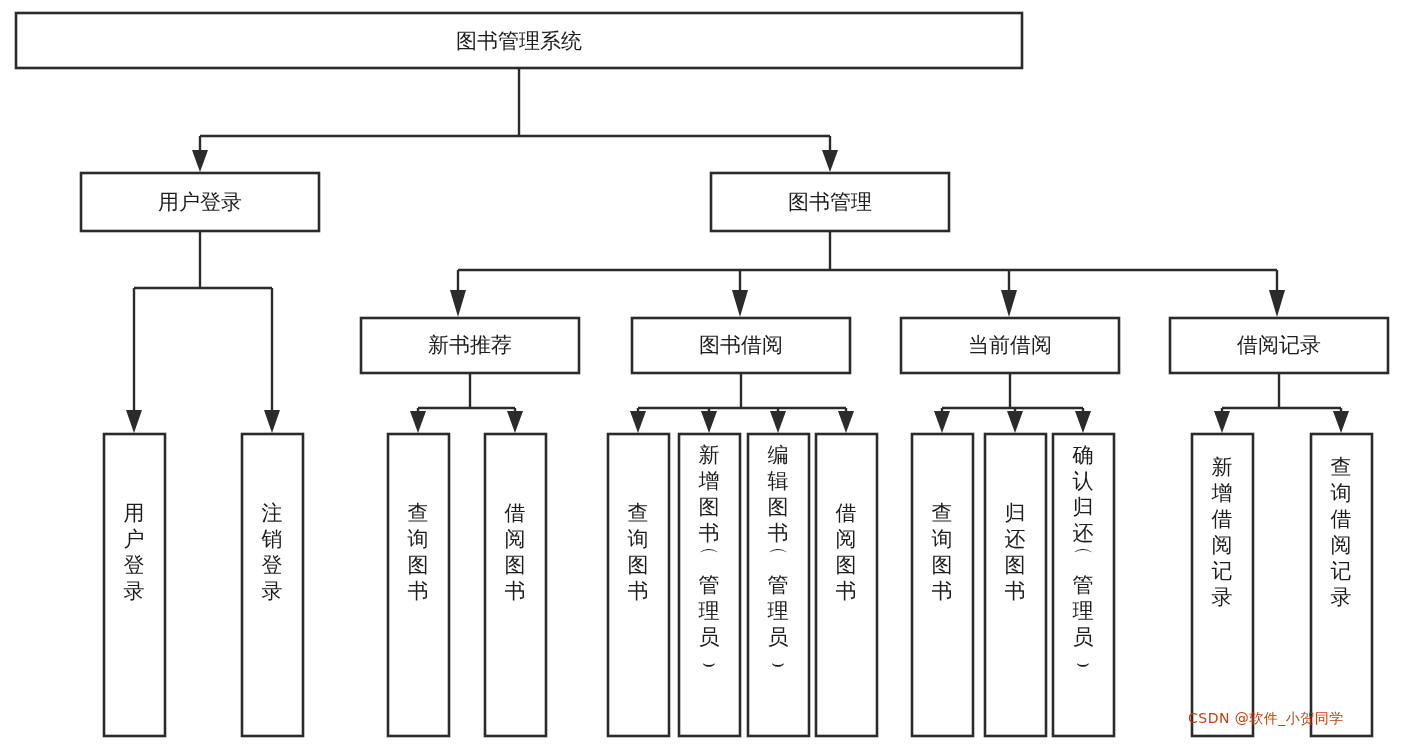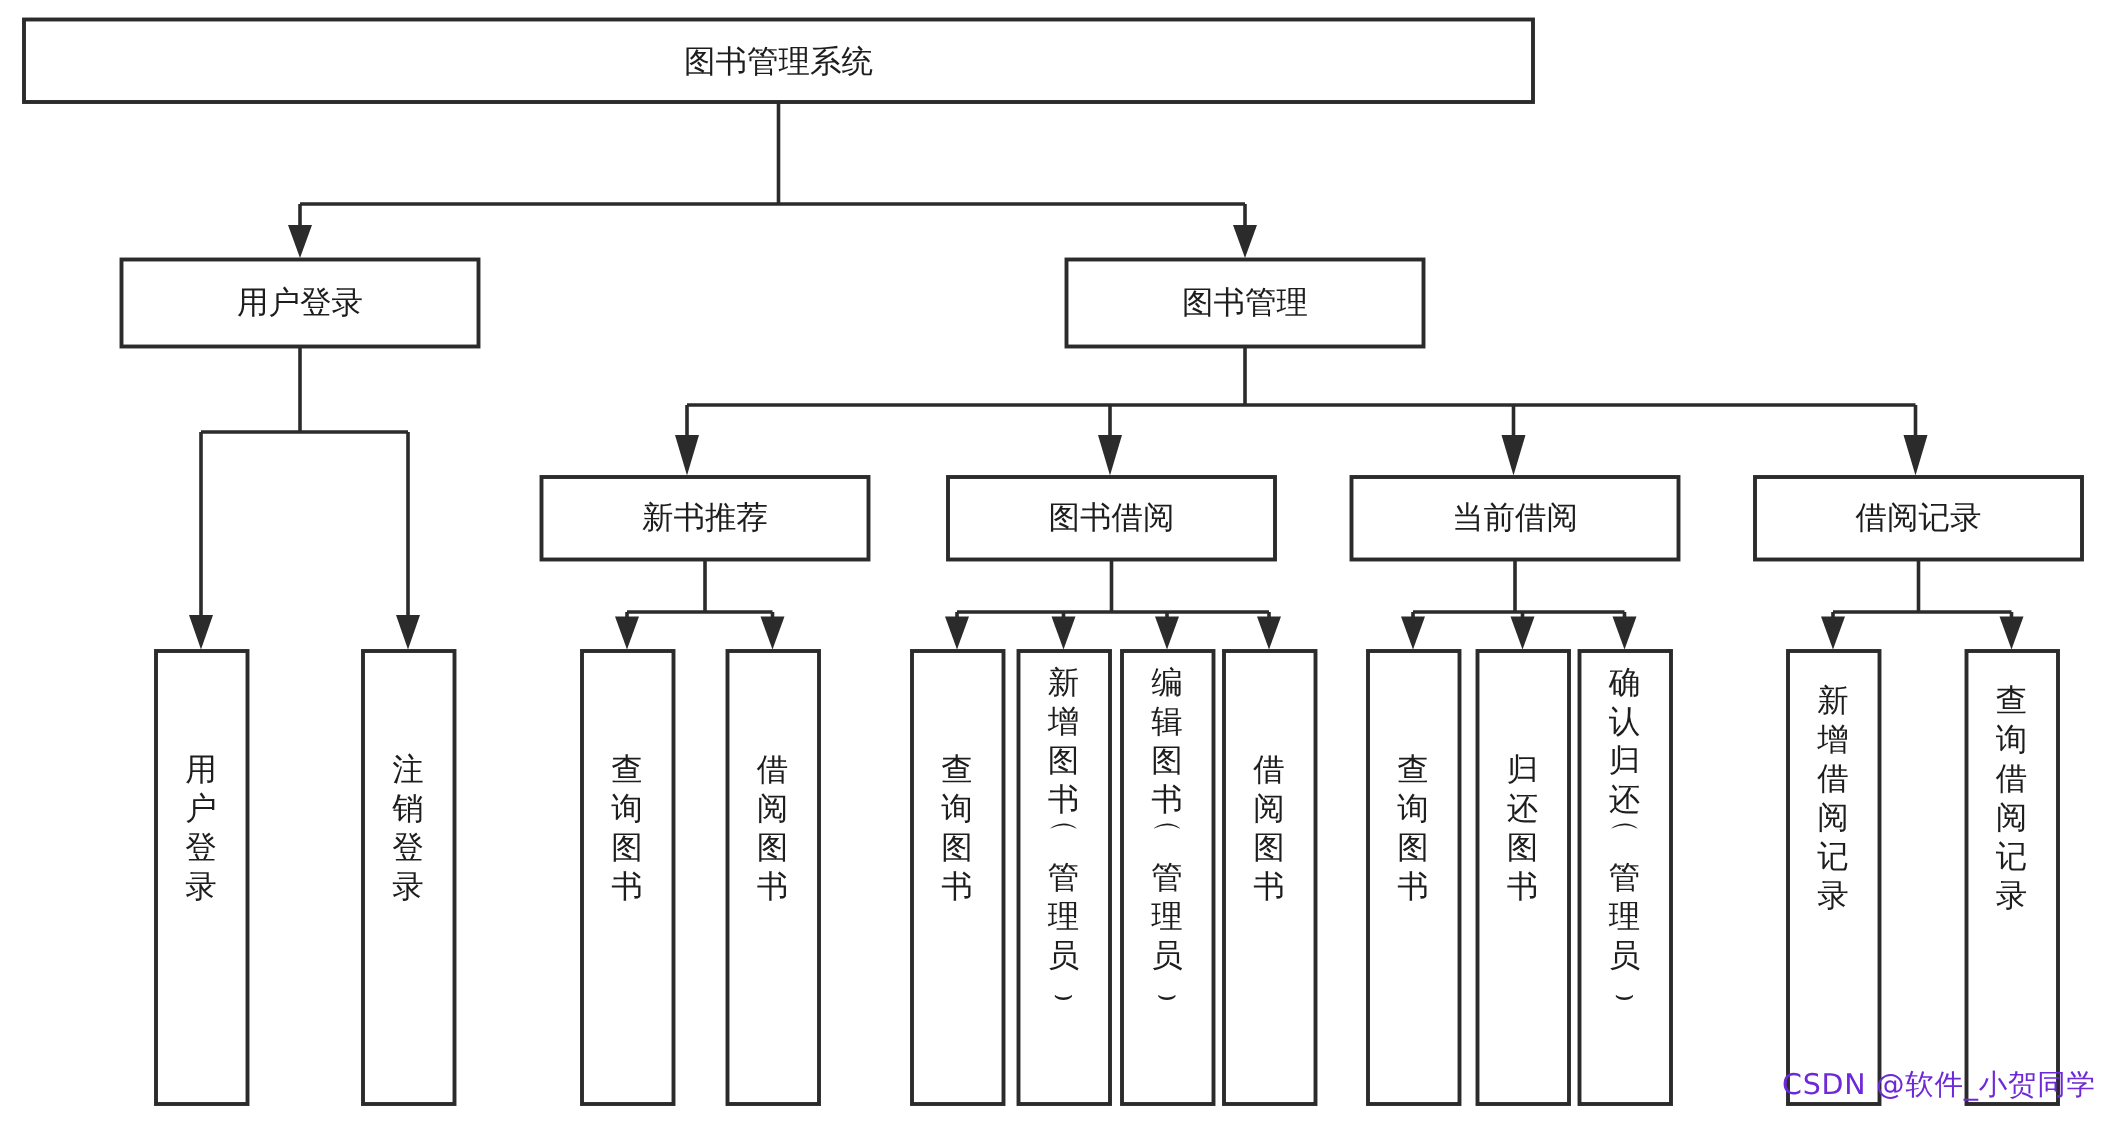--- a/index.html
+++ b/index.html
@@ -51,22 +51,22 @@
   }
   .node-label-v {
     font-family: "DejaVu Sans", "Liberation Sans", sans-serif;
     font-size: 21px;
     fill: #1d1d1d;
     text-anchor: middle;
   }
   .watermark-text {
     position: absolute;
     font-family: "DejaVu Sans", "Liberation Sans", sans-serif;
-    font-size: 19px;
-    color: #6d28d9;
+    font-size: 14px;
+    color: #c2410c;
     letter-spacing: 0.5px;
     white-space: nowrap;
     left: 1188px;
     top: 710px;
     pointer-events: none;
   }
 </style>
 </head>
 <body>
 

